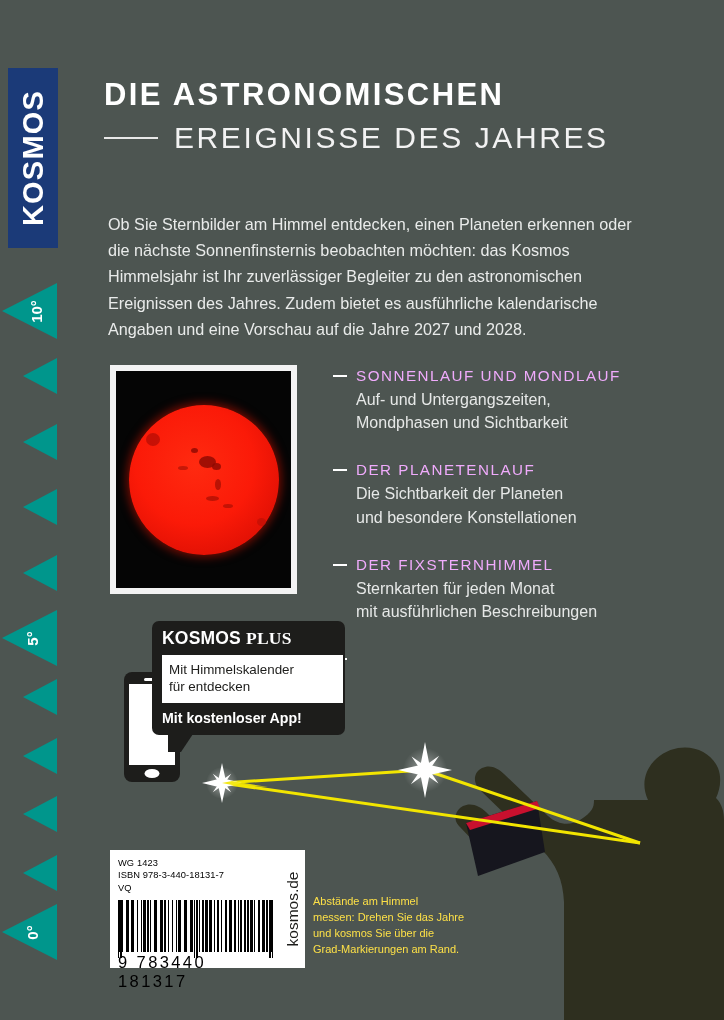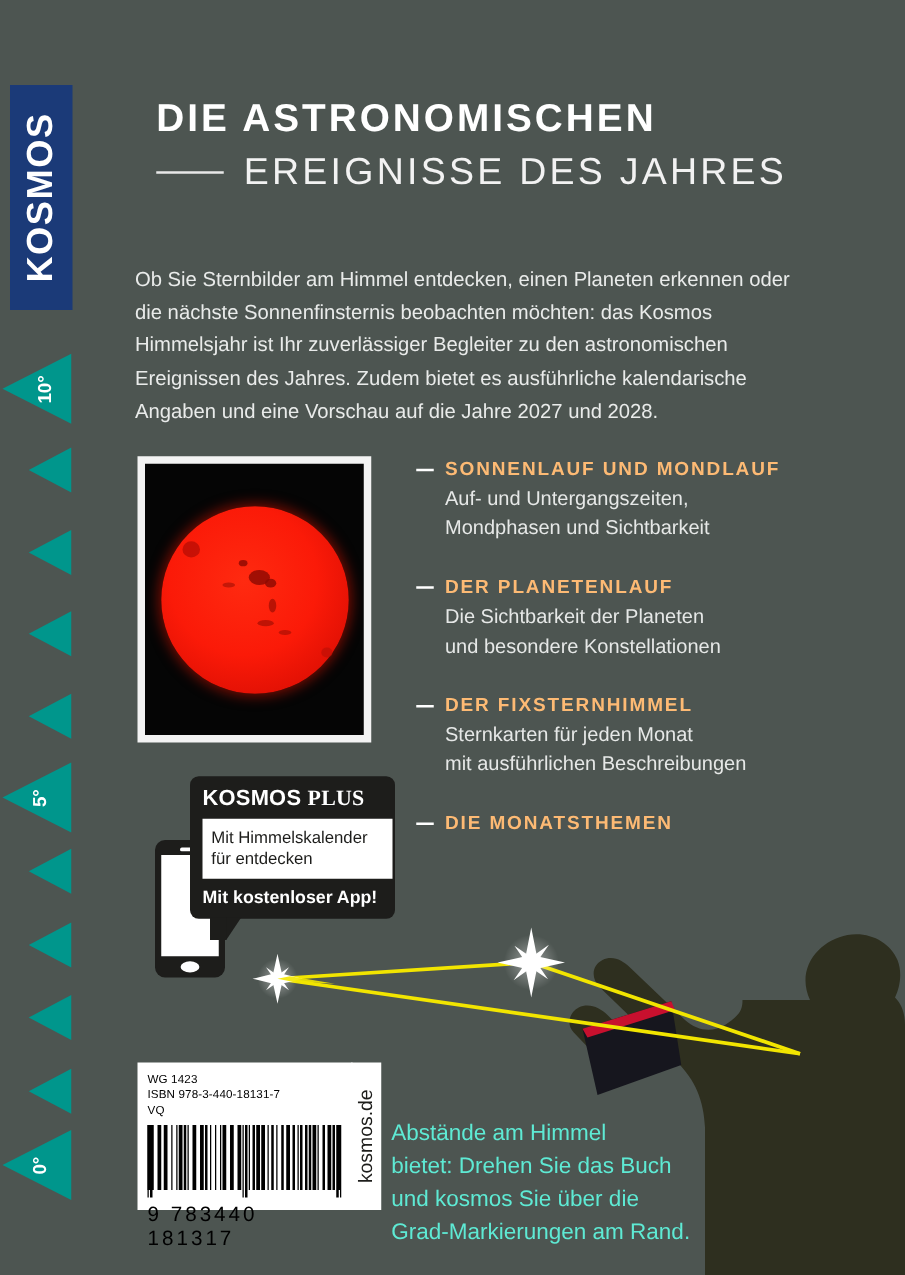--- a/index.html
+++ b/index.html
@@ -25,21 +25,21 @@
 
   
   .scale{position:absolute;left:0;top:0;width:60px;height:1020px;}
   .tick{position:absolute;right:3px;width:0;height:0;}
   .tick .deg{
     position:absolute;color:#ffffff;font-weight:bold;font-size:15px;
     white-space:nowrap;line-height:1;
   }
 
   
-  .title{position:absolute;left:125px;top:78px;width:600px;}
+  .title{position:absolute;left:104px;top:78px;width:600px;}
   .title .l1{
     color:#ffffff;font-size:31px;font-weight:bold;letter-spacing:2.4px;
     line-height:1.08;white-space:nowrap;
   }
   .title .l2row{display:flex;align-items:center;margin-top:11px;}
   .title .rule{width:54px;height:2px;background:#e8e8e8;margin-right:16px;flex:none;}
   .title .l2{
     color:#f2f2f2;font-size:30px;font-weight:300;letter-spacing:2.6px;
     line-height:1.05;white-space:nowrap;
   }
@@ -69,37 +69,37 @@
   .sunframe .prom{position:absolute;border-radius:50%;background:#c21006;opacity:.9;}
 
   
   .features{position:absolute;left:333px;top:366px;width:350px;}
   .feat{margin-bottom:26px;}
   .feat .hrow{display:flex;align-items:flex-start;}
   .feat .dash{
     width:14px;height:2px;background:#ffffff;margin-top:9px;margin-right:9px;flex:none;
   }
   .feat .htxt{
-    color:#fdba74;font-size:15.2px;font-weight:bold;letter-spacing:1.5px;line-height:1.25;
+    color:#f0abfc;font-size:15.2px;font-weight:normal;letter-spacing:1.5px;line-height:1.25;
   }
   .feat .sub{
     color:#e6e8e7;font-size:16px;line-height:1.45;margin-left:23px;margin-top:3px;font-weight:400;
   }
 
   
   .phone{
     position:absolute;left:124px;top:672px;width:56px;height:110px;
     background:#1d1d1b;border-radius:8px;
   }
   .phone .screen{position:absolute;left:5px;top:12px;right:5px;bottom:17px;background:#ffffff;}
   .phone .speaker{position:absolute;left:50%;top:6px;transform:translateX(-50%);width:16px;height:3px;background:#ffffff;border-radius:2px;}
   .phone .home{position:absolute;left:50%;bottom:4px;transform:translateX(-50%);width:15px;height:9px;background:#ffffff;border-radius:50%;}
 
   .bubble{
-    position:absolute;left:152px;top:621px;width:164px;
+    position:absolute;left:152px;top:621px;width:193px;
     background:#1d1d1b;border-radius:7px;padding:8px 2px 9px 10px;box-sizing:border-box;
   }
   .bubble .bt{
     color:#ffffff;font-size:17.5px;font-weight:bold;letter-spacing:.2px;line-height:1.1;
     white-space:nowrap;margin-bottom:7px;
   }
   .bubble .bt .serif{font-family:"Liberation Serif", serif;font-weight:bold;}
   .bubble .panel{
     background:#ffffff;color:#1d1d1b;font-size:13.4px;line-height:1.28;
     padding:6px 7px 7px 7px;font-weight:400;
@@ -118,37 +118,37 @@
 
   
   .barcode{
     position:absolute;left:110px;top:850px;width:172px;height:118px;
     background:#ffffff;box-sizing:border-box;padding:7px 8px 5px 8px;
   }
   .barcode .meta{color:#000;font-size:9.3px;line-height:1.32;font-weight:400;letter-spacing:.1px;}
   .barcode .bars{position:relative;margin-top:6px;height:52px;width:100%;}
   .barcode .bars i{position:absolute;top:0;height:100%;background:#000;display:block;}
   .barcode .num{
-    color:#000;font-size:16.5px;letter-spacing:2.4px;margin-top:11px;font-weight:400;
+    color:#000;font-size:16.5px;letter-spacing:2.4px;margin-top:1px;font-weight:400;
     font-family:"Liberation Sans", sans-serif;
   }
   .webaddr{
     position:absolute;left:281px;top:850px;width:24px;height:118px;
     background:#ffffff;
   }
   .webaddr span{
     position:absolute;left:50%;top:50%;
     transform:translate(-50%,-50%) rotate(-90deg);
     color:#1d1d1b;font-size:15.5px;white-space:nowrap;line-height:1;font-weight:400;
   }
 
   
   .caption{
     position:absolute;left:313px;top:893px;width:250px;
-    color:#5eead4;font-size:18px;line-height:1.46;font-weight:400;
+    color:#fde047;font-size:11px;line-height:1.46;font-weight:400;
   }
 </style>
 </head>
 <body>
 
 <div id="cover">
 
   <div class="scale" id="scale">
       <div class="tick" style="top: 283px; border-top: 28px solid transparent; border-bottom: 28px solid transparent; border-right: 55px solid rgb(0, 150, 140);">
         <span class="deg" style="left: 23.1px; top: -7px; transform: rotate(-90deg);">10°</span>
@@ -225,21 +225,20 @@
         <div class="htxt">DER FIXSTERNHIMMEL</div>
       </div>
       <div class="sub">
         <span>Sternkarten für jeden Monat</span><br>
         <span>mit ausführlichen Beschreibungen</span>
       </div>
     </div>
     <div class="feat">
       <div class="hrow">
         <div class="dash"></div>
-        <div class="htxt">DIE MONATSTHEMEN</div>
       </div>
     </div>
   </div>
 
   <div class="phone">
     <div class="speaker"></div>
     <div class="screen"></div>
     <div class="home"></div>
   </div>
 
@@ -367,18 +366,18 @@
       </div>
     <div class="num">9 783440 181317</div>
   </div>
 
   <div class="webaddr">
     <span>kosmos.de</span>
   </div>
 
   <div class="caption">
     <span>Abstände am Himmel</span><br>
-    <span>bietet: Drehen Sie das Buch</span><br>
+    <span>messen: Drehen Sie das Jahre</span><br>
     <span>und kosmos Sie über die</span><br>
     <span>Grad-Markierungen am Rand.</span>
   </div>
 
 </div>
 
 </body></html>

